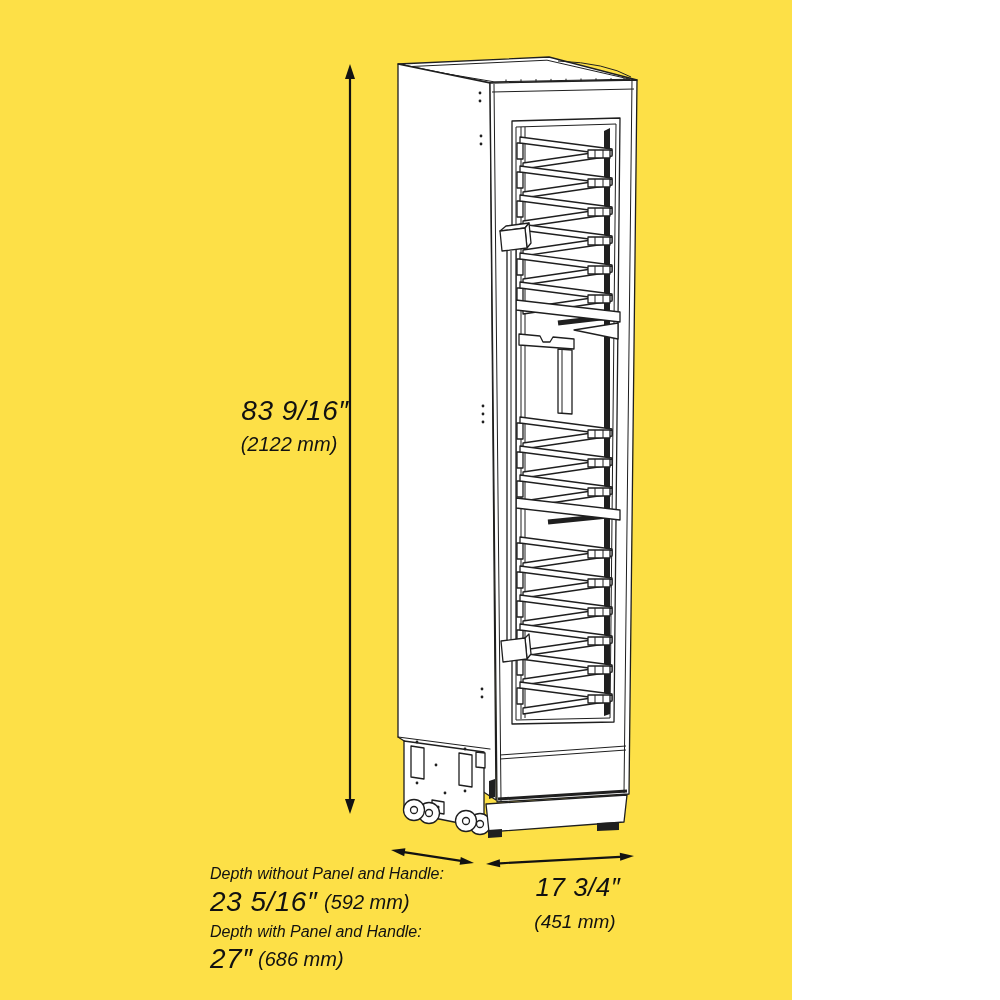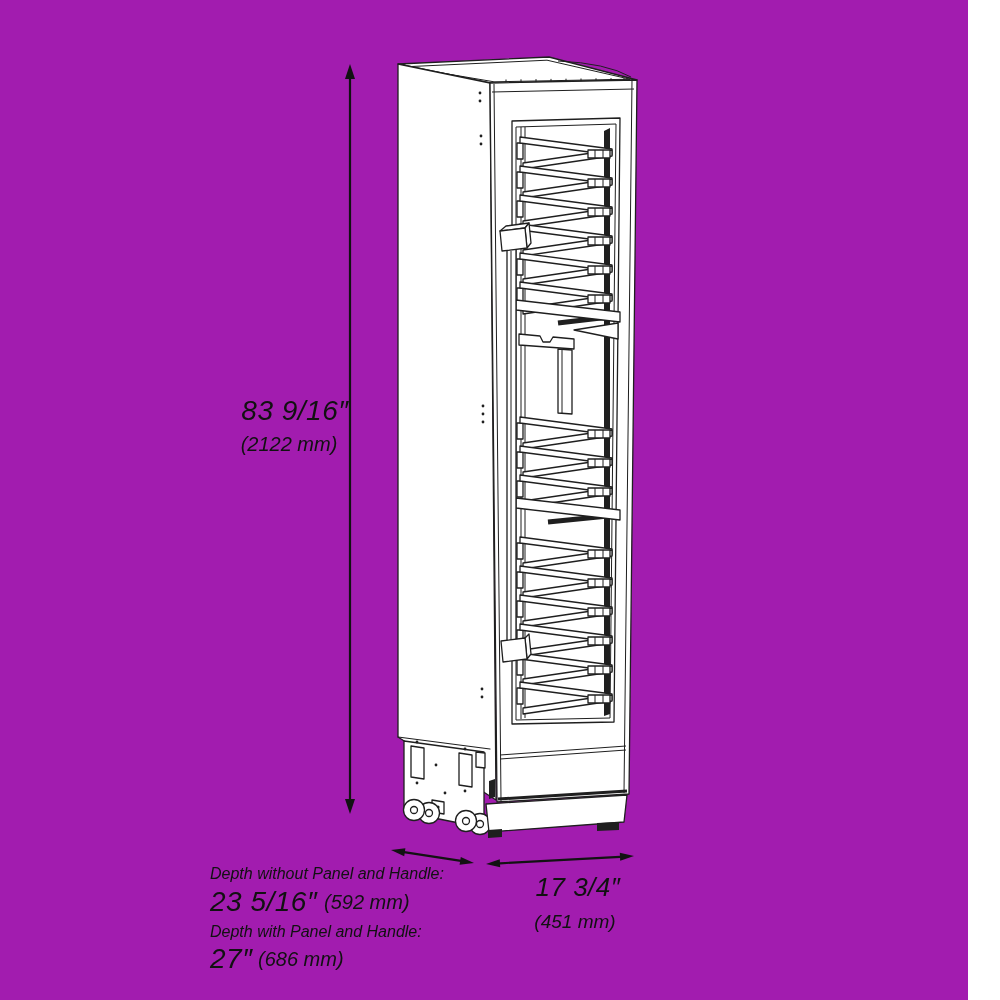--- a/index.html
+++ b/index.html
@@ -1,16 +1,16 @@
 <!DOCTYPE html>
 <html><head>
 <meta charset="utf-8">
 <style>
   html,body{margin:0;padding:0;background:#ffffff;}
-  #stage{position:relative;width:968px;height:1000px;background:#a21caf;overflow:hidden;text-align:center;}
+  #stage{position:relative;width:792px;height:1000px;background:#fde047;overflow:hidden;text-align:center;}
   svg{display:block;}
   .ol{fill:#ffffff;stroke:#1f1f1f;stroke-width:1.3;stroke-linejoin:round;}
   .ln{fill:none;stroke:#1f1f1f;stroke-width:1.2;stroke-linecap:round;}
   .thin{fill:none;stroke:#1f1f1f;stroke-width:1;}
   .dk{fill:#1f1f1f;stroke:none;}
   .dot{fill:#1f1f1f;stroke:none;}
   .arr{fill:none;stroke:#121212;stroke-width:2.2;}
   .ah{fill:#121212;stroke:none;}
   .dim{font-family:"Liberation Sans","DejaVu Sans",sans-serif;font-style:italic;fill:#111111;}
   .big{font-size:28px;letter-spacing:0.5px;}

